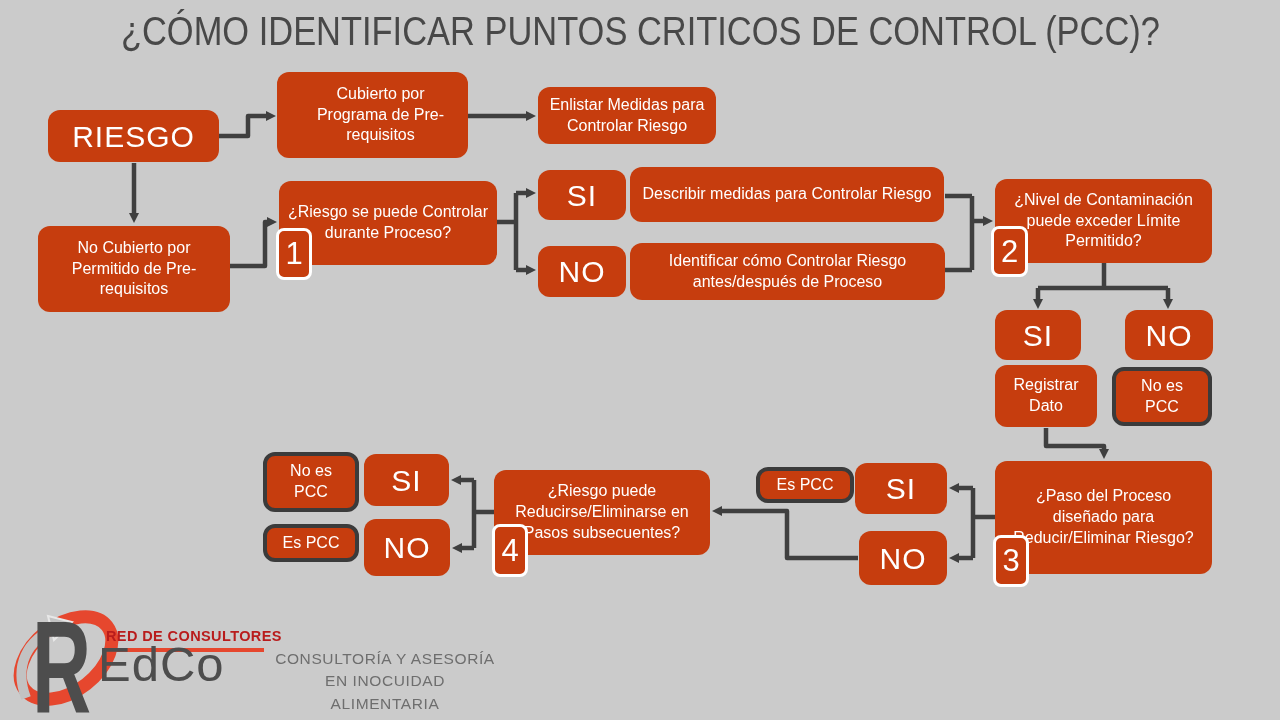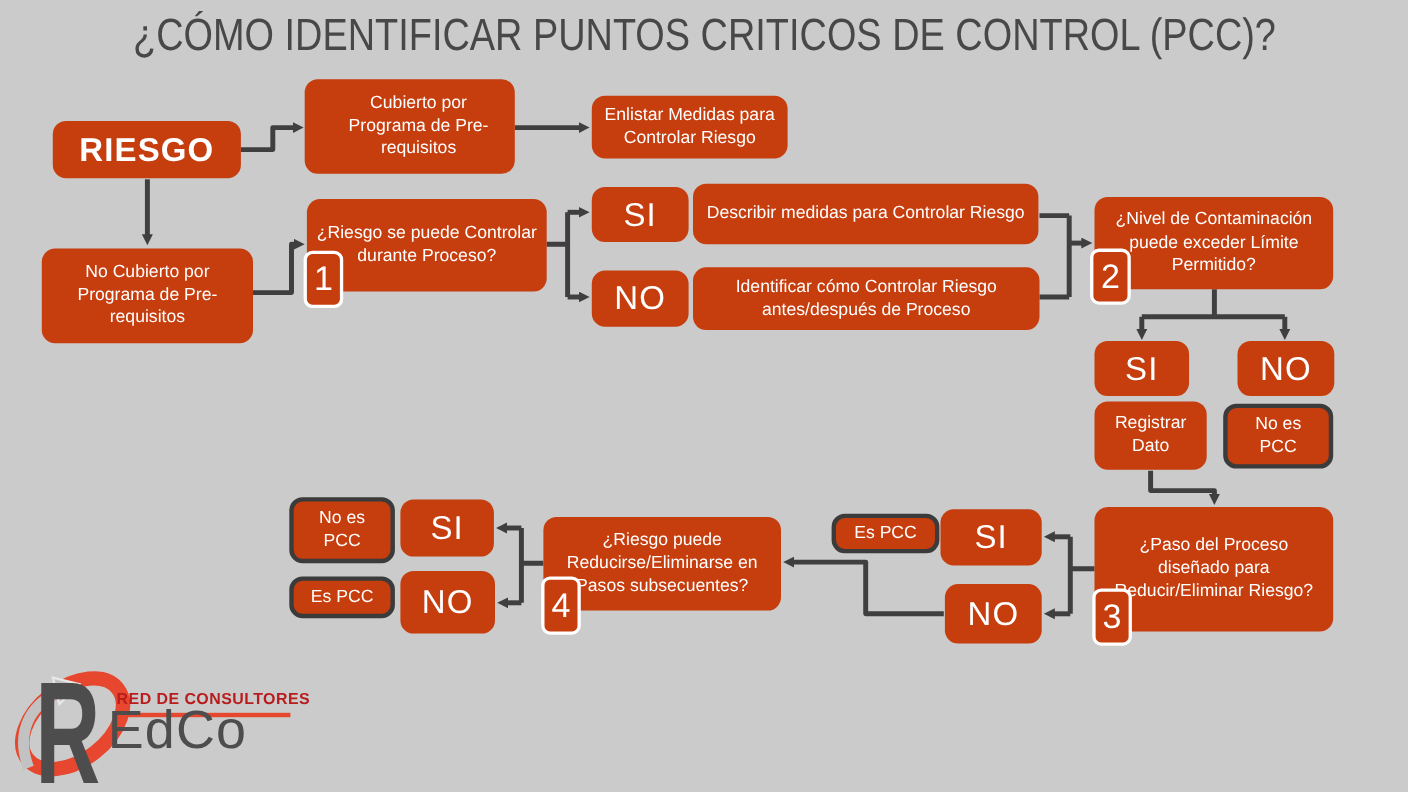--- a/index.html
+++ b/index.html
@@ -32,21 +32,21 @@
     font-size:16px;line-height:1.3;box-sizing:border-box;padding:4px 8px;z-index:2;
   }
   .outlined{border:4px solid var(--outline);border-radius:12px;}
   .yesno{font-size:30px;letter-spacing:1px;}
   .badge{
     position:absolute;background:var(--box);border:3px solid #fff;border-radius:8px;
     color:#fff;font-size:31px;display:flex;align-items:center;justify-content:center;
     box-sizing:border-box;z-index:4;
   }
   
-  #n-riesgo{left:48px;top:110px;width:171px;height:52px;font-size:30px;font-weight:bold;letter-spacing:1px;}
+  #n-riesgo{left:48px;top:110px;width:171px;height:52px;font-size:30px;font-weight:normal;letter-spacing:1px;}
   #n-cubierto{left:277px;top:72px;width:191px;height:86px;padding-left:24px;}
   #n-enlistar{left:538px;top:87px;width:178px;height:57px;}
   #n-nocubierto{left:38px;top:226px;width:192px;height:86px;}
   #n-q1{left:279px;top:181px;width:218px;height:84px;}
   #n-si1{left:538px;top:170px;width:88px;height:50px;}
   #n-describir{left:630px;top:167px;width:314px;height:55px;}
   #n-no1{left:538px;top:246px;width:88px;height:51px;}
   #n-identificar{left:630px;top:243px;width:315px;height:57px;}
   #n-q2{left:995px;top:179px;width:217px;height:84px;text-align:center;}
   #n-si2{left:995px;top:310px;width:86px;height:50px;}
@@ -108,21 +108,21 @@
     <path class="arrow" marker-end="url(#ah)" d="M973,558 L958,558"></path>
     <path class="arrow" marker-end="url(#ah)" d="M858,558 L787,558 L787,511 L721,511"></path>
     <path class="arrow" d="M494,512 L474,512 M474,480 L474,548"></path>
     <path class="arrow" marker-end="url(#ah)" d="M474,480 L460,480"></path>
     <path class="arrow" marker-end="url(#ah)" d="M474,548 L461,548"></path>
   </svg>
 
   <div class="node" id="n-riesgo">RIESGO</div>
   <div class="node" id="n-cubierto">Cubierto por Programa de Pre-requisitos</div>
   <div class="node" id="n-enlistar">Enlistar Medidas para Controlar Riesgo</div>
-  <div class="node" id="n-nocubierto">No Cubierto por Programa de Pre-requisitos</div>
+  <div class="node" id="n-nocubierto">No Cubierto por Permitido de Pre-requisitos</div>
 
   <div class="node" id="n-q1">¿Riesgo se puede Controlar durante Proceso?</div>
   <div class="node yesno" id="n-si1">SI</div>
   <div class="node" id="n-describir">Describir medidas para Controlar Riesgo</div>
   <div class="node yesno" id="n-no1">NO</div>
   <div class="node" id="n-identificar">Identificar cómo Controlar Riesgo antes/después de Proceso</div>
 
   <div class="node" id="n-q2">¿Nivel de Contaminación puede exceder Límite Permitido?</div>
   <div class="node yesno" id="n-si2">SI</div>
   <div class="node yesno" id="n-no2">NO</div>
@@ -150,15 +150,19 @@
       <g transform="rotate(-38 56 62)">
         <ellipse cx="56" cy="62" rx="52" ry="33" fill="none" stroke="var(--logo-orange)" stroke-width="13"></ellipse>
       </g>
       <path d="M16,102 C4,70 16,44 48,31" fill="none" stroke="#C2C2C2" stroke-width="10"></path>
       <polygon points="38,20 62,26 44,44" fill="#C2C2C2" stroke="#E8E8E8" stroke-width="2"></polygon>
       <text transform="translate(22,116) scale(0.62,1)" font-family="Liberation Sans, sans-serif" font-size="132" font-weight="bold" fill="var(--logo-gray)">R</text>
     </svg>
     <div id="brand-top">RED DE CONSULTORES</div>
     <div id="brand-underline"></div>
     <div id="brand-bottom">EdCo</div>
+    <div id="tagline">
+      <div>CONSULTORÍA Y ASESORÍA</div>
+      <div>EN INOCUIDAD ALIMENTARIA</div>
+    </div>
   </div>
 
 </div>
 
 </body></html>

